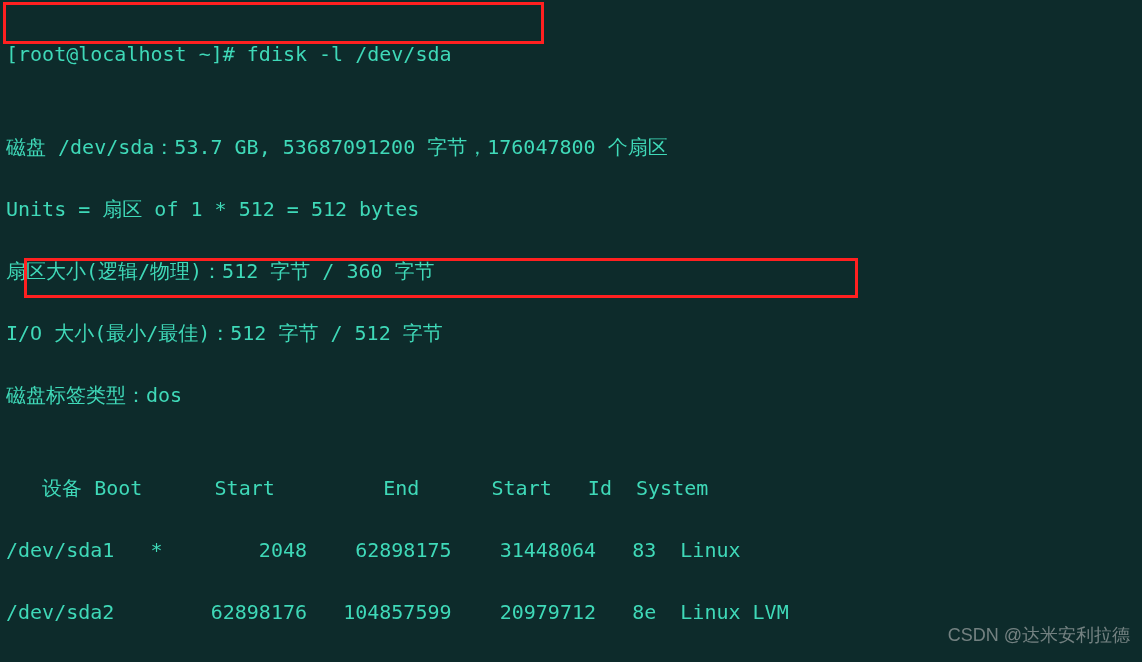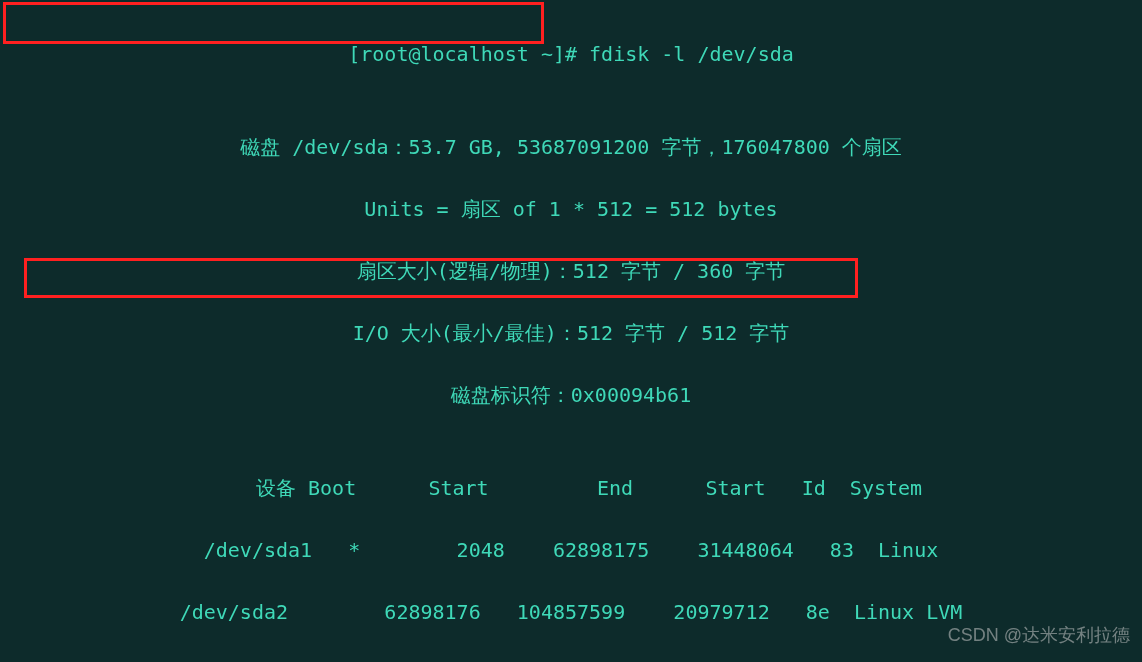--- a/index.html
+++ b/index.html
@@ -45,34 +45,33 @@
       right: 12px;
       bottom: 12px;
       color: rgba(200,200,200,0.55);
       font-size: 18px;
       font-family: sans-serif;
       margin-left: 14px;
     }
     .line {
       display: block;
       white-space: pre;
-      text-align: center;
     }
   </style>
 </head>
 <body>
 
 <div class="terminal">
 <span class="line"><span>[root@localhost ~]# </span><span>fdisk -l /dev/sda</span></span>
 <span class="line"></span>
 <span class="line">磁盘 /dev/sda：53.7 GB, 53687091200 字节，176047800 个扇区</span>
 <span class="line">Units = 扇区 of 1 * 512 = 512 bytes</span>
 <span class="line">扇区大小(逻辑/物理)：512 字节 / 360 字节</span>
 <span class="line">I/O 大小(最小/最佳)：512 字节 / 512 字节</span>
-<span class="line">磁盘标识符：0x00094b61</span>
+<span class="line">磁盘标签类型：dos</span>
 <span class="line"></span>
 <span class="line">   设备 Boot      Start         End      Start   Id  System</span>
 <span class="line">/dev/sda1   *        2048    62898175    31448064   83  Linux</span>
 <span class="line">/dev/sda2        62898176   104857599    20979712   8e  Linux LVM</span>
 
 </div>
 
 <div class="highlight-box-1"></div>
 <div class="highlight-box-2"></div>
 

